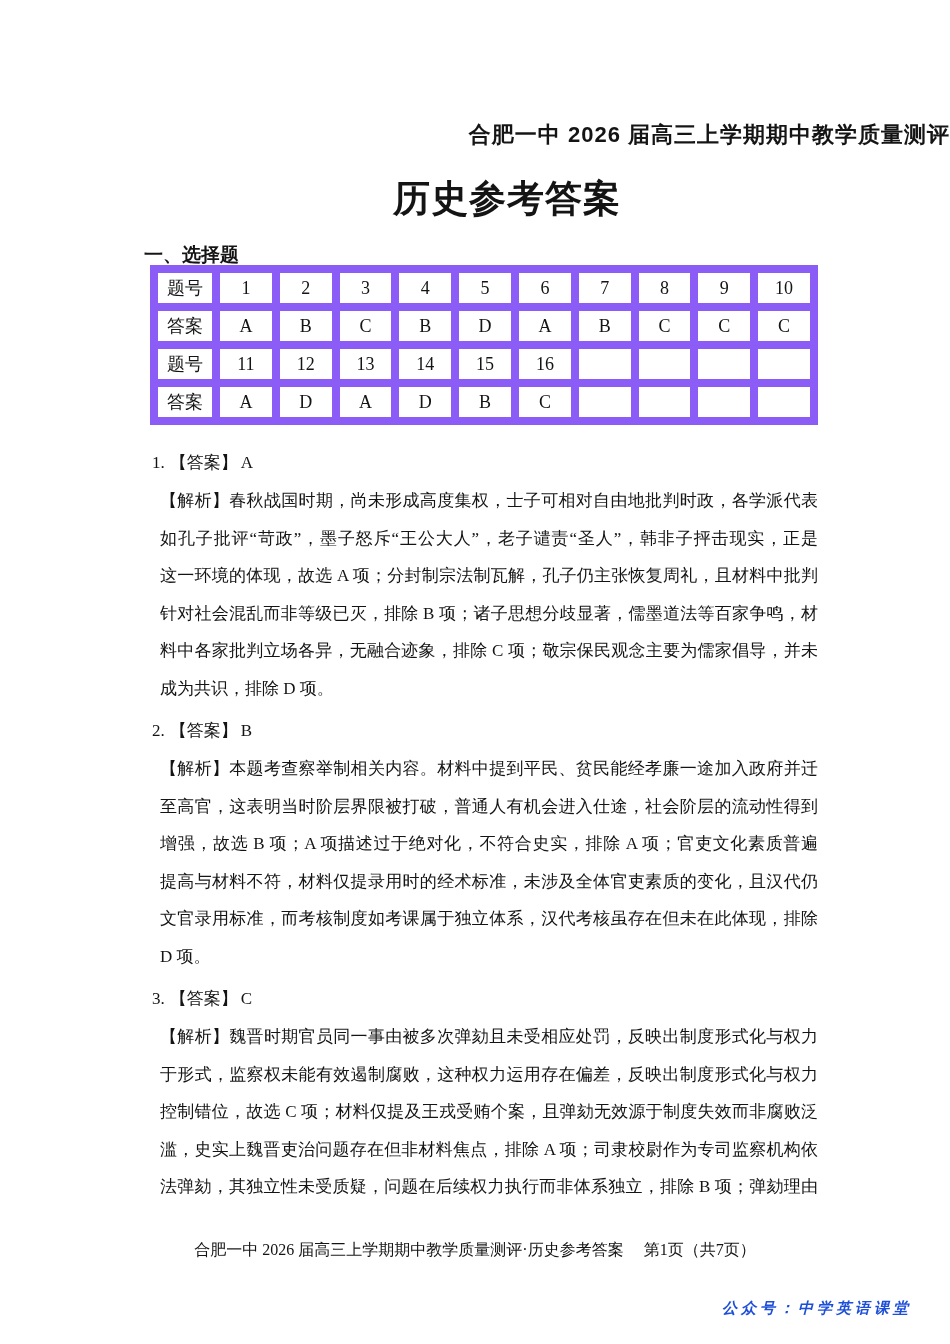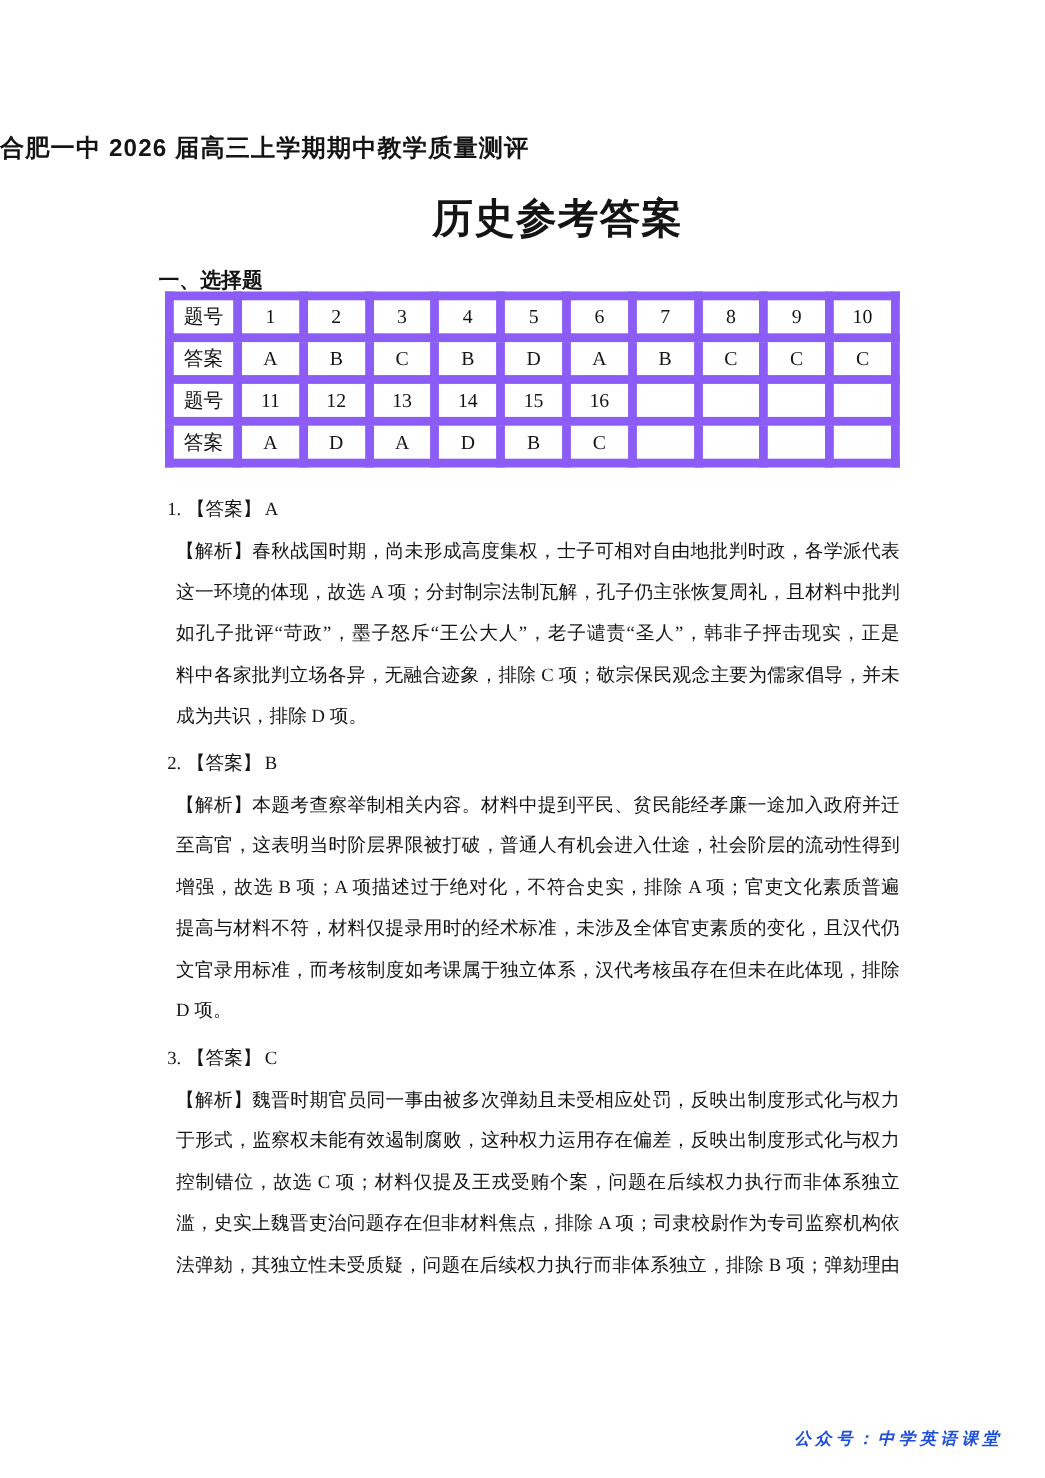--- a/index.html
+++ b/index.html
@@ -11,21 +11,21 @@
     margin: 0 auto;
     background: #ffffff;
     color: #141414;
     font-family: "Liberation Serif", serif;
     overflow: hidden;
   }
   .school-title {
     position: absolute;
     top: 120px; left: 0;
     width: 100%;
-    text-align: left;
+    text-align: right;
     font-family: "Liberation Sans", sans-serif;
     font-weight: bold;
     font-size: 22px;
     letter-spacing: 1px;
   }
   .subject-title {
     position: absolute;
     top: 174px; left: 0;
     width: 100%;
     text-align: center;
@@ -177,22 +177,23 @@
     </tbody>
   </table>
 
   <div class="answers">
 
     <div class="answer-block">
       <div class="answer-heading">
         <span class="num">1.</span><span>【答案】</span><span class="letter">A</span>
       </div>
       <div class="analysis-line">【解析】春秋战国时期，尚未形成高度集权，士子可相对自由地批判时政，各学派代表</div>
+      <div class="analysis-line">如孔子批评“苛政”，墨子怒斥“王公大人”，老子谴责“圣人”，韩非子抨击现实，正是</div>
       <div class="analysis-line">这一环境的体现，故选 A 项；分封制宗法制瓦解，孔子仍主张恢复周礼，且材料中批判</div>
-      <div class="analysis-line">如孔子批评“苛政”，墨子怒斥“王公大人”，老子谴责“圣人”，韩非子抨击现实，正是</div>
+      <div class="analysis-line">针对社会混乱而非等级已灭，排除 B 项；诸子思想分歧显著，儒墨道法等百家争鸣，材</div>
       <div class="analysis-line">料中各家批判立场各异，无融合迹象，排除 C 项；敬宗保民观念主要为儒家倡导，并未</div>
       <div class="analysis-line final">成为共识，排除 D 项。</div>
     </div>
 
     <div class="answer-block">
       <div class="answer-heading">
         <span class="num">2.</span><span>【答案】</span><span class="letter">B</span>
       </div>
       <div class="analysis-line">【解析】本题考查察举制相关内容。材料中提到平民、贫民能经孝廉一途加入政府并迁</div>
       <div class="analysis-line">至高官，这表明当时阶层界限被打破，普通人有机会进入仕途，社会阶层的流动性得到</div>
@@ -201,23 +202,26 @@
       <div class="analysis-line">文官录用标准，而考核制度如考课属于独立体系，汉代考核虽存在但未在此体现，排除</div>
       <div class="analysis-line final">D 项。</div>
     </div>
 
     <div class="answer-block">
       <div class="answer-heading">
         <span class="num">3.</span><span>【答案】</span><span class="letter">C</span>
       </div>
       <div class="analysis-line">【解析】魏晋时期官员同一事由被多次弹劾且未受相应处罚，反映出制度形式化与权力</div>
       <div class="analysis-line">于形式，监察权未能有效遏制腐败，这种权力运用存在偏差，反映出制度形式化与权力</div>
-      <div class="analysis-line">控制错位，故选 C 项；材料仅提及王戎受贿个案，问题在后续权力执行而非体系独立</div>
+      <div class="analysis-line">控制错位，故选 C 项；材料仅提及王戎受贿个案，且弹劾无效源于制度失效而非腐败泛</div>
       <div class="analysis-line">滥，史实上魏晋吏治问题存在但非材料焦点，排除 A 项；司隶校尉作为专司监察机构依</div>
       <div class="analysis-line">法弹劾，其独立性未受质疑，问题在后续权力执行而非体系独立，排除 B 项；弹劾理由</div>
     </div>
 
   </div>
 
+  <div class="page-footer">
+    <span>合肥一中 2026 届高三上学期期中教学质量测评·历史参考答案</span><span class="page-num">第1页（共7页）</span>
+  </div>
 
   <div class="watermark">公众号：中学英语课堂</div>
 
 </div>
 
 </body></html>

